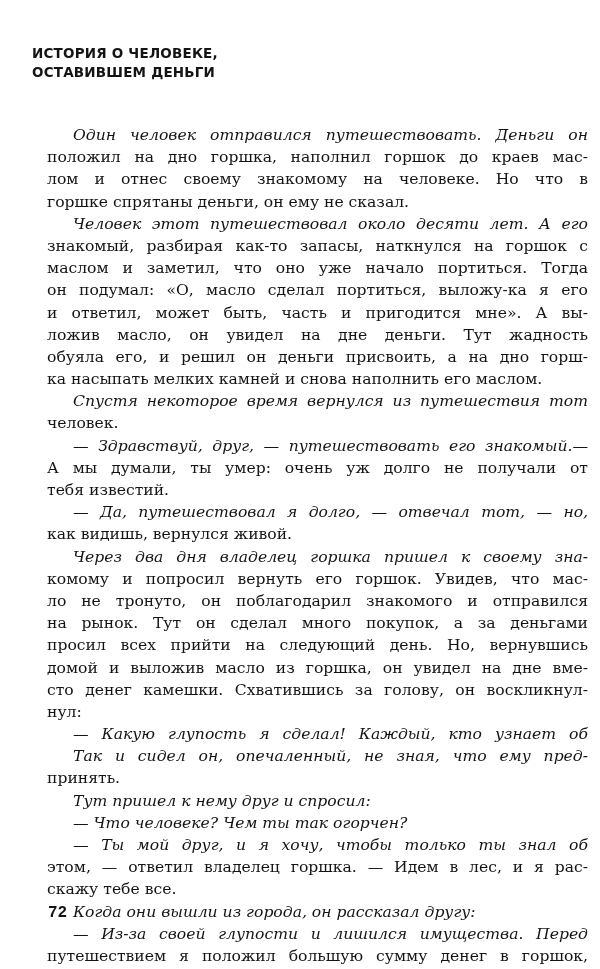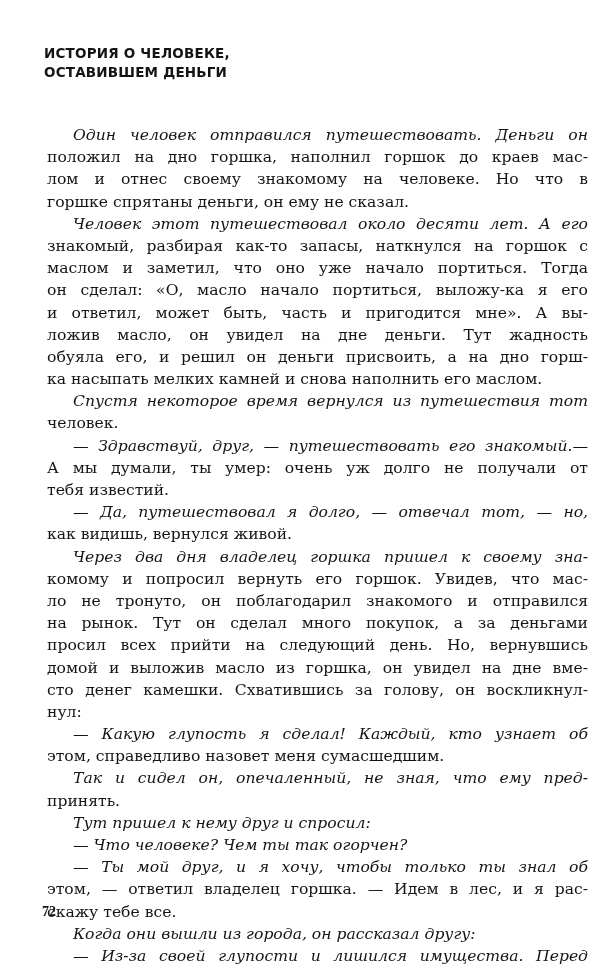--- a/index.html
+++ b/index.html
@@ -1,75 +1,74 @@
 <!DOCTYPE html>
 <html><head>
   <meta charset="utf-8">
   <style>
     html, body { margin: 0; padding: 0; background: #ffffff; }
     body { width: 600px; height: 969px; position: relative; overflow: hidden; color: #141414; }
     .title {
-      position: absolute; left: 44px; top: 44px;
+      position: absolute; left: 32px; top: 44px;
       font-family: "DejaVu Sans", sans-serif; font-weight: bold;
       font-size: 13.5px; line-height: 19px; text-transform: uppercase; letter-spacing: 0.2px;
     }
     .title div { white-space: nowrap; }
     .body-text {
       position: absolute; left: 47px; top: 124px; width: 541px;
       font-family: "DejaVu Serif", serif; font-size: 15.6px;
     }
     .line {
       height: 22.2px; line-height: 22.2px; white-space: nowrap;
       text-align: justify; text-align-last: justify; overflow: hidden;
     }
     .line.indent { padding-left: 26px; font-style: italic; }
     .line.last { text-align-last: left; }
     .page-number {
-      position: absolute; left: 42px; top: 904px;
-      font-family: Liberation Serif, serif; font-weight: bold; font-size: 14px;
+      position: absolute; left: 48px; top: 904px;
+      font-family: Liberation Mono, monospace; font-weight: bold; font-size: 16px;
     }
   </style>
 </head>
 <body>
 
 <div class="title">
   <div>История о человеке,</div>
   <div>оставившем деньги</div>
 </div>
 
 <div class="body-text" id="body-text">
     <div class="line indent">Один человек отправился путешествовать. Деньги он</div>
     <div class="line">положил на дно горшка, наполнил горшок до краев мас-</div>
     <div class="line">лом и отнес своему знакомому на человеке. Но что в</div>
     <div class="line last">горшке спрятаны деньги, он ему не сказал.</div>
     <div class="line indent">Человек этот путешествовал около десяти лет. А его</div>
     <div class="line">знакомый, разбирая как-то запасы, наткнулся на горшок с</div>
     <div class="line">маслом и заметил, что оно уже начало портиться. Тогда</div>
-    <div class="line">он сделал: «О, масло начало портиться, выложу-ка я его</div>
+    <div class="line">он подумал: «О, масло сделал портиться, выложу-ка я его</div>
     <div class="line">и ответил, может быть, часть и пригодится мне». А вы-</div>
     <div class="line">ложив масло, он увидел на дне деньги. Тут жадность</div>
     <div class="line">обуяла его, и решил он деньги присвоить, а на дно горш-</div>
     <div class="line last">ка насыпать мелких камней и снова наполнить его маслом.</div>
     <div class="line indent">Спустя некоторое время вернулся из путешествия тот</div>
     <div class="line last">человек.</div>
     <div class="line indent">— Здравствуй, друг, — путешествовать его знакомый.—</div>
     <div class="line">А мы думали, ты умер: очень уж долго не получали от</div>
     <div class="line last">тебя известий.</div>
     <div class="line indent">— Да, путешествовал я долго, — отвечал тот, — но,</div>
     <div class="line last">как видишь, вернулся живой.</div>
     <div class="line indent">Через два дня владелец горшка пришел к своему зна-</div>
     <div class="line">комому и попросил вернуть его горшок. Увидев, что мас-</div>
     <div class="line">ло не тронуто, он поблагодарил знакомого и отправился</div>
     <div class="line">на рынок. Тут он сделал много покупок, а за деньгами</div>
     <div class="line">просил всех прийти на следующий день. Но, вернувшись</div>
     <div class="line">домой и выложив масло из горшка, он увидел на дне вме-</div>
     <div class="line">сто денег камешки. Схватившись за голову, он воскликнул-</div>
     <div class="line last">нул:</div>
     <div class="line indent">— Какую глупость я сделал! Каждый, кто узнает об</div>
-    <div class="line last">этом, справедливо назовет меня сумасшедшим.</div>
     <div class="line indent">Так и сидел он, опечаленный, не зная, что ему пред-</div>
     <div class="line last">принять.</div>
     <div class="line indent last">Тут пришел к нему друг и спросил:</div>
     <div class="line indent last">— Что человеке? Чем ты так огорчен?</div>
     <div class="line indent">— Ты мой друг, и я хочу, чтобы только ты знал об</div>
     <div class="line">этом, — ответил владелец горшка. — Идем в лес, и я рас-</div>
     <div class="line last">скажу тебе все.</div>
     <div class="line indent last">Когда они вышли из города, он рассказал другу:</div>
     <div class="line indent">— Из-за своей глупости и лишился имущества. Перед</div>
     <div class="line">путешествием я положил большую сумму денег в горшок,</div>

